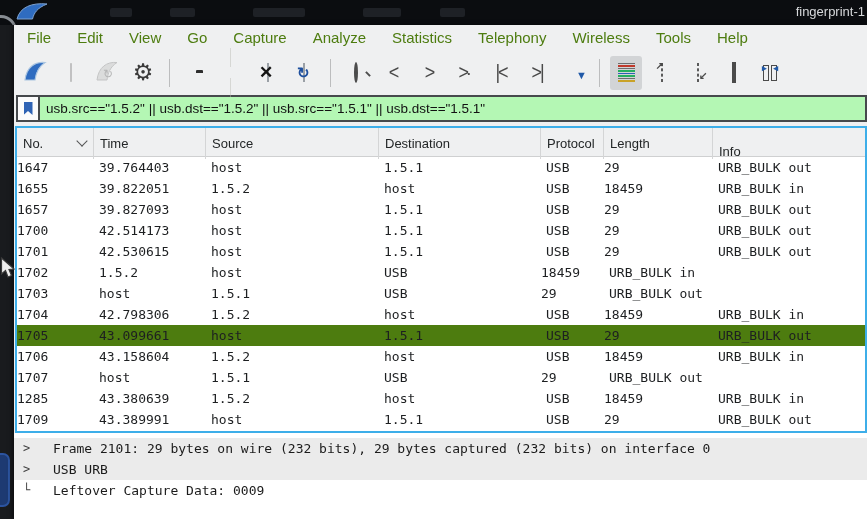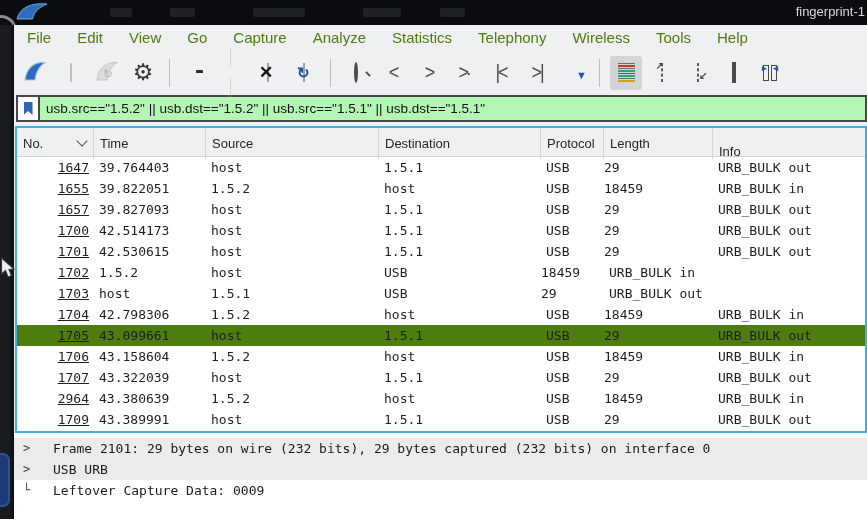--- a/index.html
+++ b/index.html
@@ -74,21 +74,21 @@
 
   
   .packet-pane{margin-left:1px;height:307px;border:2px solid #3daee9;box-sizing:border-box;background:#ffffff;overflow:hidden;}
   .pl-header{display:grid;grid-template-columns:77px 112px 173px 162px 63px 109px 1fr;height:28px;background:#eff0f1;border-bottom:1px solid #cfd0d1;font-size:13px;color:#232627;}
   .pl-header .hcell{display:flex;align-items:center;padding-left:6px;border-right:1px solid #d4d5d6;position:relative;box-sizing:border-box;}
   .pl-header .hcell:last-child{border-right:none;margin-top:16px;}
   .sortchev{position:absolute;right:7px;top:9px;width:7px;height:7px;border-right:1.6px solid #555;border-bottom:1.6px solid #555;transform:rotate(45deg);}
   .pl-body{font-family:"DejaVu Sans Mono","Liberation Mono",monospace;font-size:13px;color:#1d1f21;}
   .prow{display:grid;grid-template-columns:77px 112px 173px 162px 63px 109px 1fr;height:21px;line-height:21px;white-space:nowrap;}
   .prow.sel{background:#4d7c0f;}
-  .c-no{text-align:right;padding-right:5px;text-decoration:underline;}
+  .c-no{padding-right:5px;}
   .c-time,.c-src,.c-dst,.c-proto,.c-info{padding-left:5px;}
   .c-len{padding-right:4px;}
 
   
   .details-pane{background:#ffffff;height:161px;padding-top:5px;font-family:"DejaVu Sans Mono","Liberation Mono",monospace;font-size:13px;color:#1b1b1b;}
   .drow{display:flex;align-items:center;height:21px;line-height:21px;padding-left:9px;white-space:nowrap;}
   .drow.shaded{background:#ebebeb;}
   .dexp{width:16px;color:#3f3f3f;font-size:12px;flex:none;}
   .dtext{padding-left:4px;margin-left:10px;}
 </style>
@@ -341,29 +341,28 @@
             <span class="c-no">1706</span>
             <span class="c-time">43.158604</span>
             <span class="c-src">1.5.2</span>
             <span class="c-dst">host</span>
             <span class="c-proto">USB</span>
             <span class="c-len">18459</span>
             <span class="c-info">URB_BULK in</span>
           </div>
           <div class="prow">
             <span class="c-no">1707</span>
-            <span class="c-time">43.322039</span>
-            <span class="c-src">host</span>
-            <span class="c-dst">1.5.1</span>
-            <span class="c-proto">USB</span>
-            <span class="c-len">29</span>
-            <span class="c-info">URB_BULK out</span>
-          </div>
-          <div class="prow">
-            <span class="c-no">2964</span>
+            <span class="c-src">host</span>
+            <span class="c-dst">1.5.1</span>
+            <span class="c-proto">USB</span>
+            <span class="c-len">29</span>
+            <span class="c-info">URB_BULK out</span>
+          </div>
+          <div class="prow">
+            <span class="c-no">1285</span>
             <span class="c-time">43.380639</span>
             <span class="c-src">1.5.2</span>
             <span class="c-dst">host</span>
             <span class="c-proto">USB</span>
             <span class="c-len">18459</span>
             <span class="c-info">URB_BULK in</span>
           </div>
           <div class="prow">
             <span class="c-no">1709</span>
             <span class="c-time">43.389991</span>

